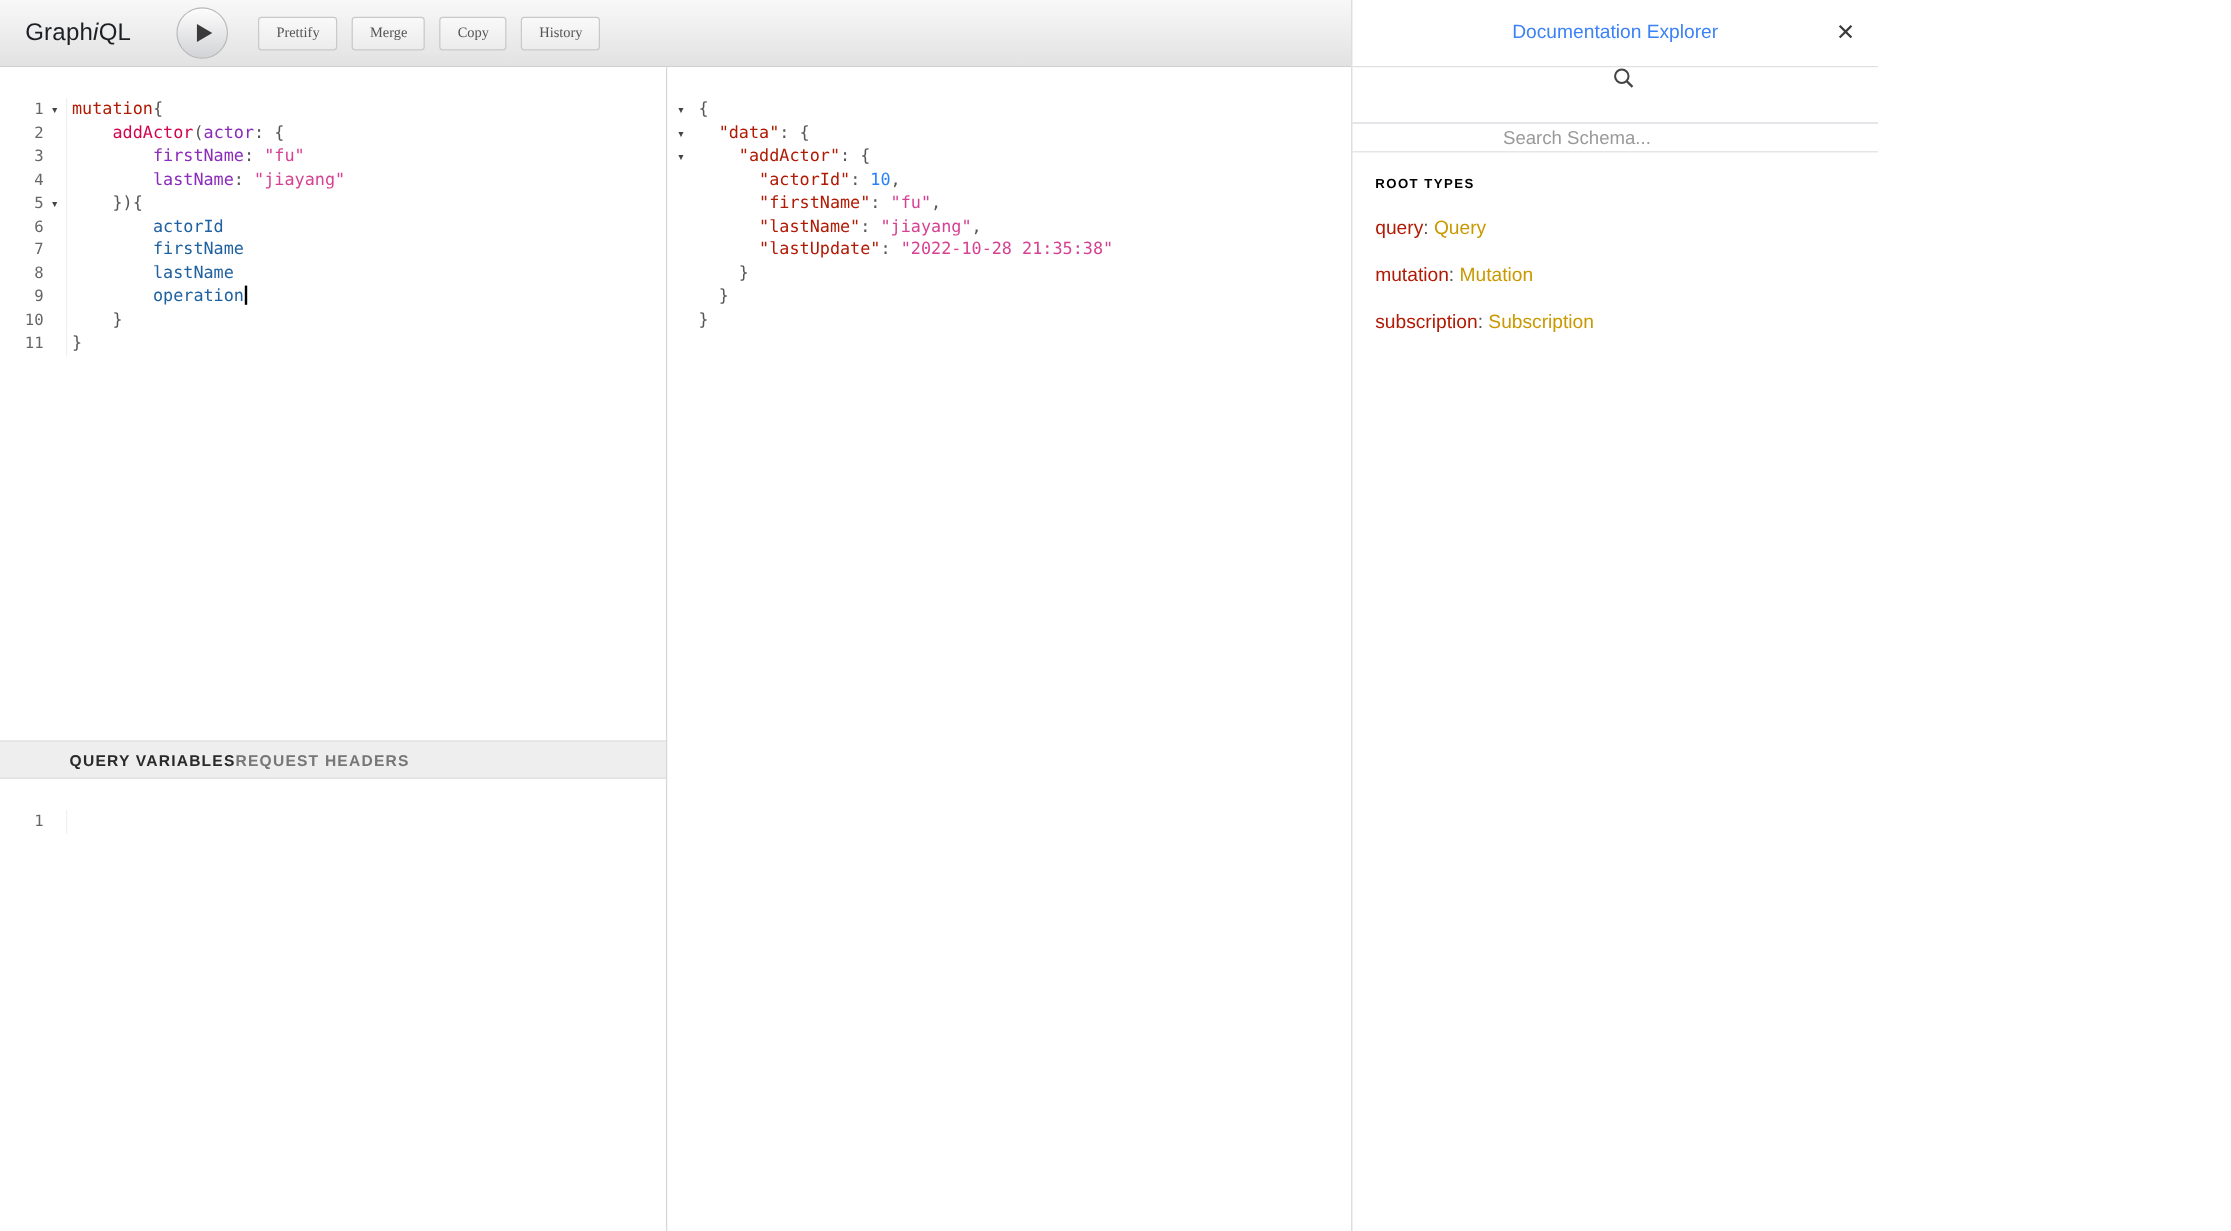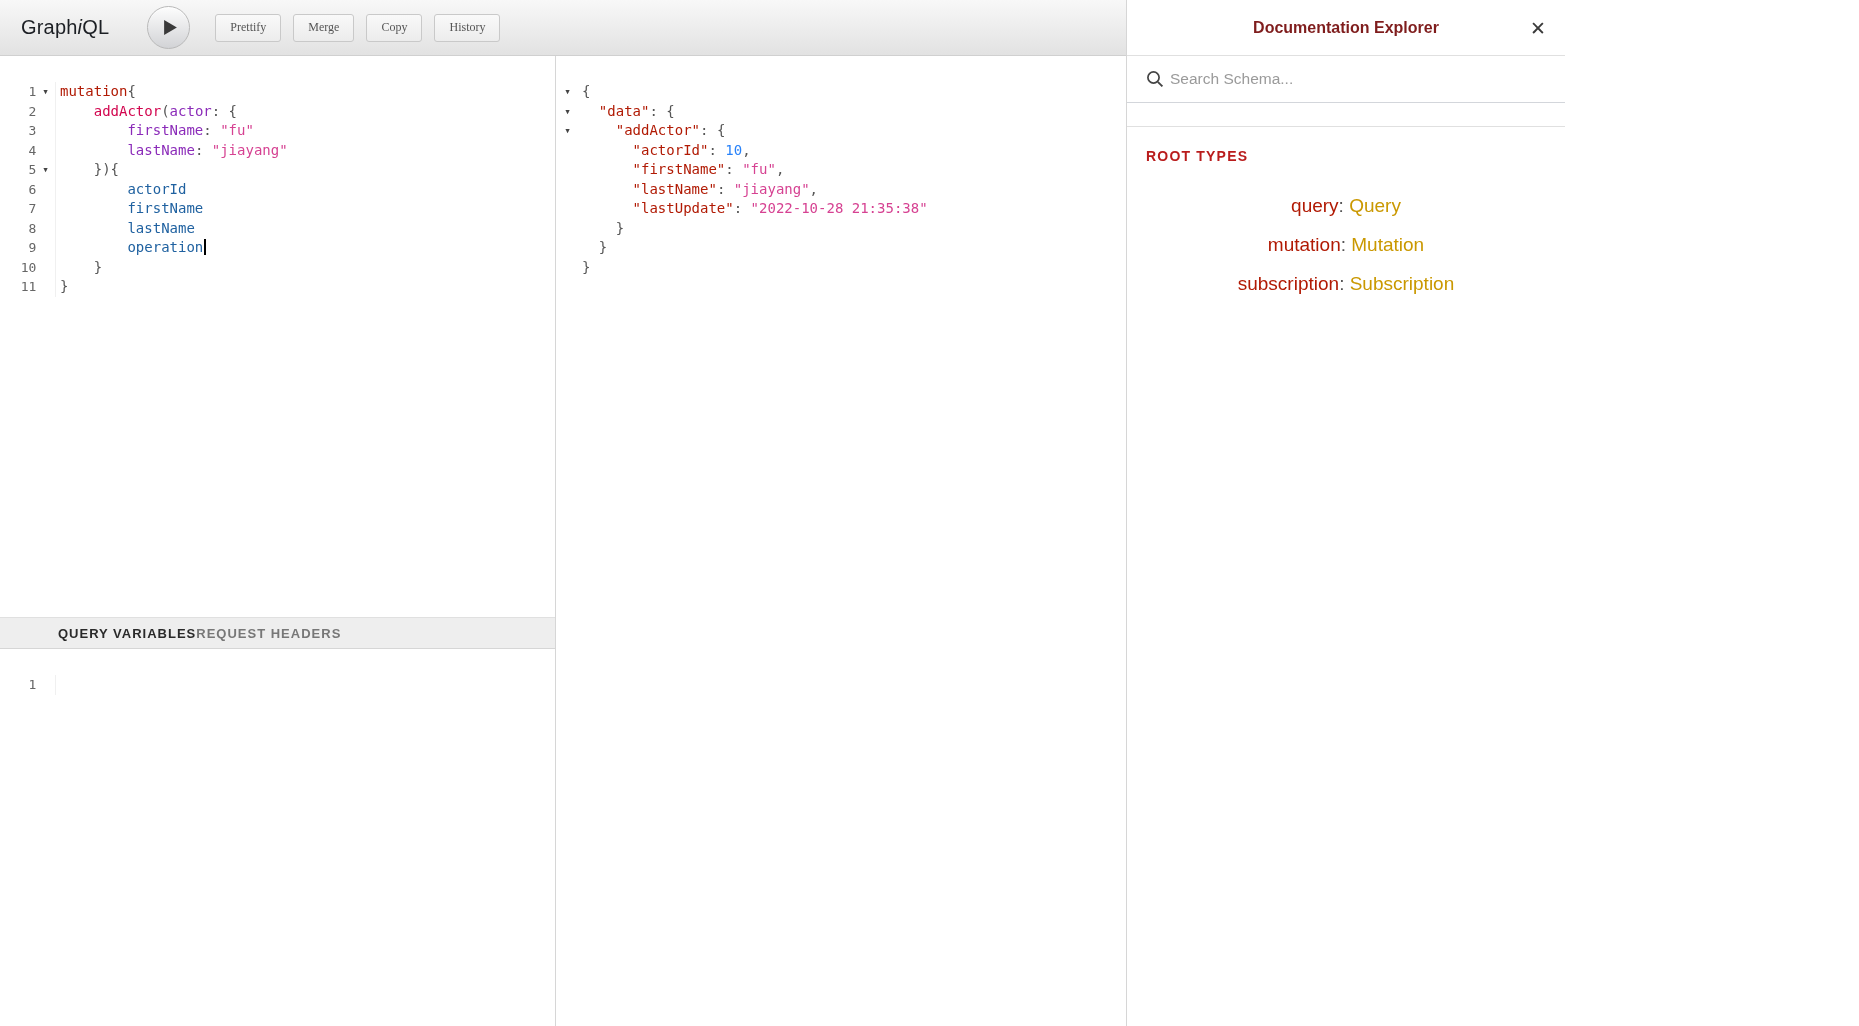--- a/index.html
+++ b/index.html
@@ -55,33 +55,33 @@
   .var-tab.active{color:#2a2a2a;}
   .var-editor{position:absolute;top:593px;bottom:0;left:0;right:0;padding-top:26px;background:#fff;}
 
   .result-pane{position:absolute;left:557px;top:56px;width:569px;height:970px;background:#fff;padding-top:26px;}
 
   
   .doc-panel{position:absolute;left:1126px;top:0;width:439px;height:1026px;background:#fff;
     border-left:1px solid #d6d6d6;}
   .doc-title-bar{height:56px;border-bottom:1px solid #e0e0e0;display:flex;align-items:center;
     justify-content:center;position:relative;}
-  .doc-title{font-size:16px;font-weight:bold;color:#7f1d1d;}
+  .doc-title{font-size:16px;font-weight:normal;color:#3b82f6;}
   .doc-close{position:absolute;right:17px;top:50%;transform:translateY(-50%);font-size:19px;color:#3a3a3a;
     cursor:pointer;background:none;border:none;padding:2px;line-height:1;font-family:inherit;}
-  .doc-search-row{display:flex;align-items:center;gap:4px;padding-left:19px;padding-right:6px;
-    height:47px;border-bottom:1px solid #d3d6db;}
+  .doc-search-row{display:flex;align-items:center;gap:32px;padding-left:19px;padding-right:6px;
+    height:47px;border-bottom:1px solid #d3d6db;flex-direction:column;}
   .search-icon{flex:none;display:block;}
   .doc-search-input{border:none;outline:none;font-size:15.5px;color:#333;flex:1;background:transparent;
     font-family:inherit;}
   .doc-search-input::placeholder{color:#9a9a9a;}
   .doc-desc{margin:21px 19px 0;font-size:15.5px;line-height:24px;color:#141823;max-width:360px;}
   .doc-divider{border-top:1px solid #e0e0e0;margin-top:23px;}
-  .doc-section-title{margin:21px 19px 32px;font-size:14px;font-weight:bold;letter-spacing:1.2px;color:#b91c1c;}
-  .doc-item{margin:0 19px 19px;font-size:19px;line-height:20px;color:#555;text-align:center;}
+  .doc-section-title{margin:21px 19px 21px;font-size:11px;font-weight:bold;letter-spacing:1.2px;color:#000000;}
+  .doc-item{margin:0 19px 19px;font-size:16px;line-height:20px;color:#555;}
   .doc-item .kw{color:var(--c-keyword);}
   .doc-item .colon{color:#555;}
   .doc-item .tn{color:var(--c-type_name);cursor:pointer;}
 </style>
 </head>
 <body>
 
 <div class="app">
 
   <div class="topbar">

